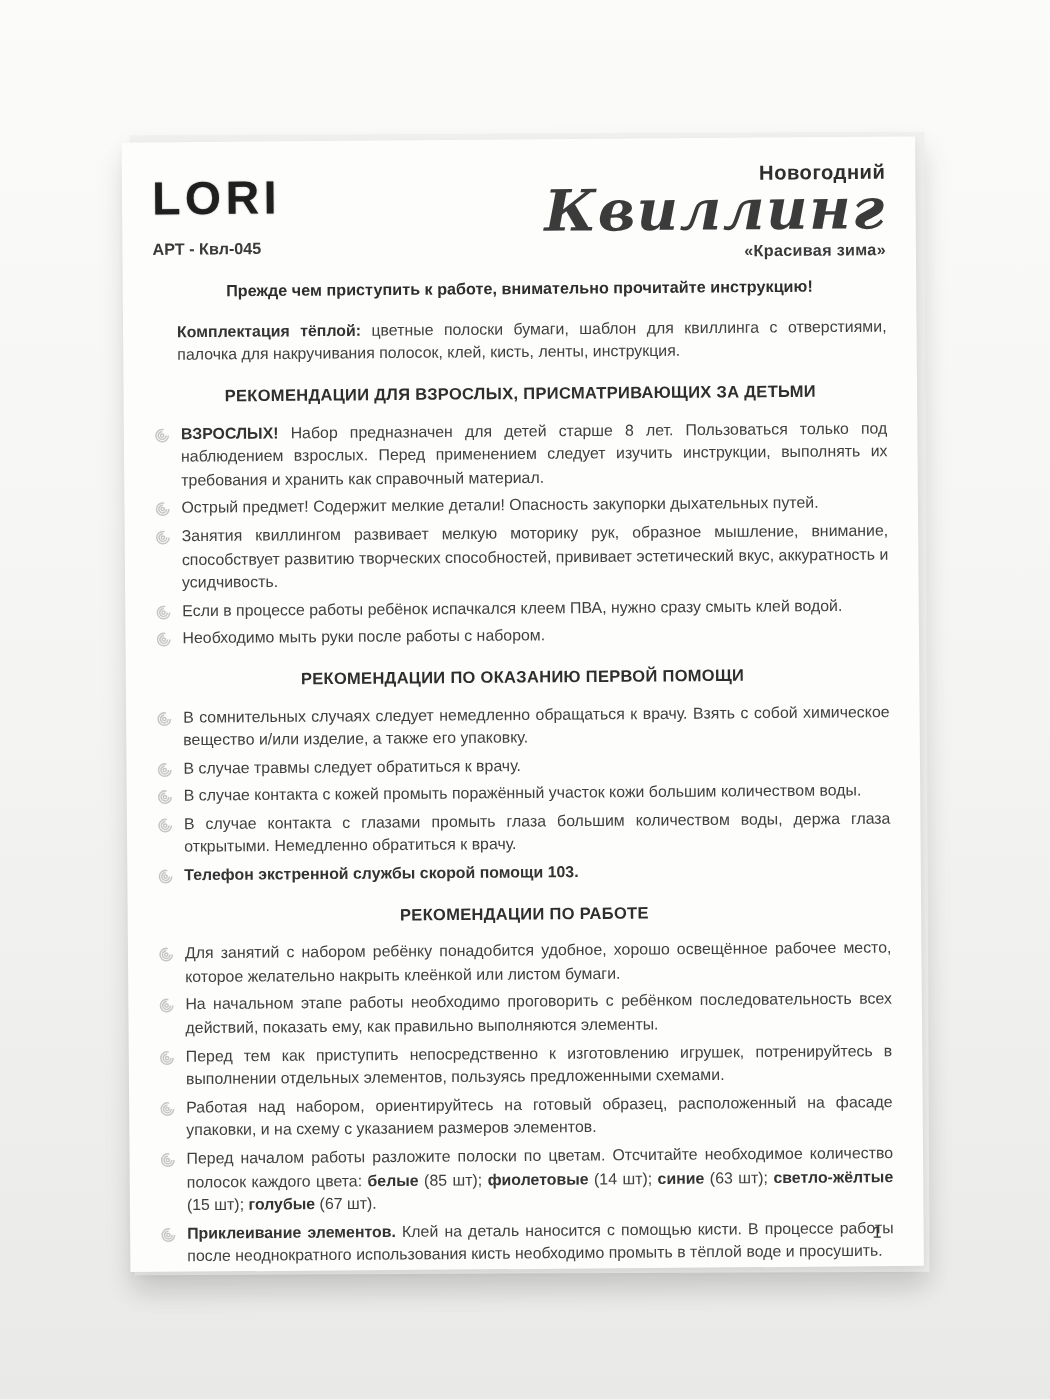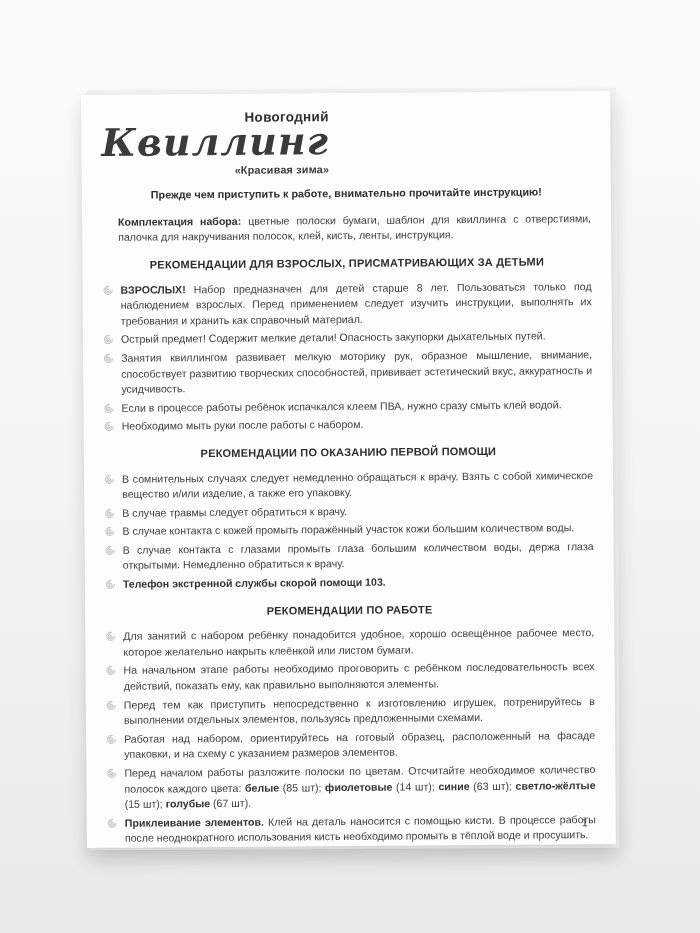--- a/index.html
+++ b/index.html
@@ -54,30 +54,34 @@
 </style>
 </head>
 <body>
 
 <div class="under-sheet"></div>
 
 <div class="paper">
   <div class="content">
 
     <div class="header">
+      <div class="header-left">
+        <div class="brand">LORI</div>
+        <div class="art">АРТ - Квл-045</div>
+      </div>
       <div class="header-right">
         <div class="title-top">Новогодний</div>
         <div class="title-script">Квиллинг</div>
         <div class="title-sub">«Красивая зима»</div>
       </div>
     </div>
 
     <div class="notice">Прежде чем приступить к работе, внимательно прочитайте инструкцию!</div>
 
-    <p class="intro" id="intro"><span class="b">Комплектация набора:</span><span> цветные полоски бумаги, шаблон для квиллинга с отверстиями, палочка для накручивания полосок, клей, кисть, ленты, инструкция.</span></p>
+    <p class="intro" id="intro"><span class="b">Комплектация тёплой:</span><span> цветные полоски бумаги, шаблон для квиллинга с отверстиями, палочка для накручивания полосок, клей, кисть, ленты, инструкция.</span></p>
 
     <div id="sections">
         <div class="section-heading">РЕКОМЕНДАЦИИ ДЛЯ ВЗРОСЛЫХ, ПРИСМАТРИВАЮЩИХ ЗА ДЕТЬМИ</div>
         <div class="bullet">
           <span class="ic"><svg width="11" height="11" viewBox="0 0 12 12" fill="none">
               <circle cx="6" cy="6" r="4.5" stroke="#c6c6c4" stroke-width="1.1" stroke-dasharray="22 7"></circle>
               <circle cx="6" cy="6" r="2.8" stroke="#c6c6c4" stroke-width="1.1" stroke-dasharray="13 5"></circle>
               <circle cx="6" cy="6" r="1.2" stroke="#c6c6c4" stroke-width="1.1"></circle>
             </svg></span>
           <span class="tx"><span class="b">ВЗРОСЛЫХ!</span><span> Набор предназначен для детей старше 8 лет. Пользоваться только под наблюдением взрослых. Перед применением следует изучить инструкции, выполнять их требования и хранить как справочный материал.</span></span>

